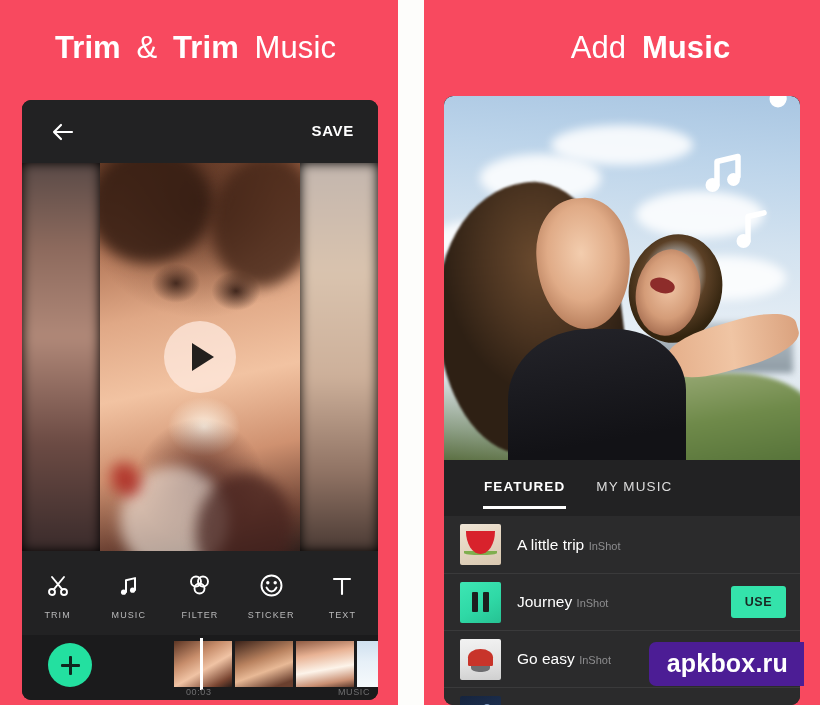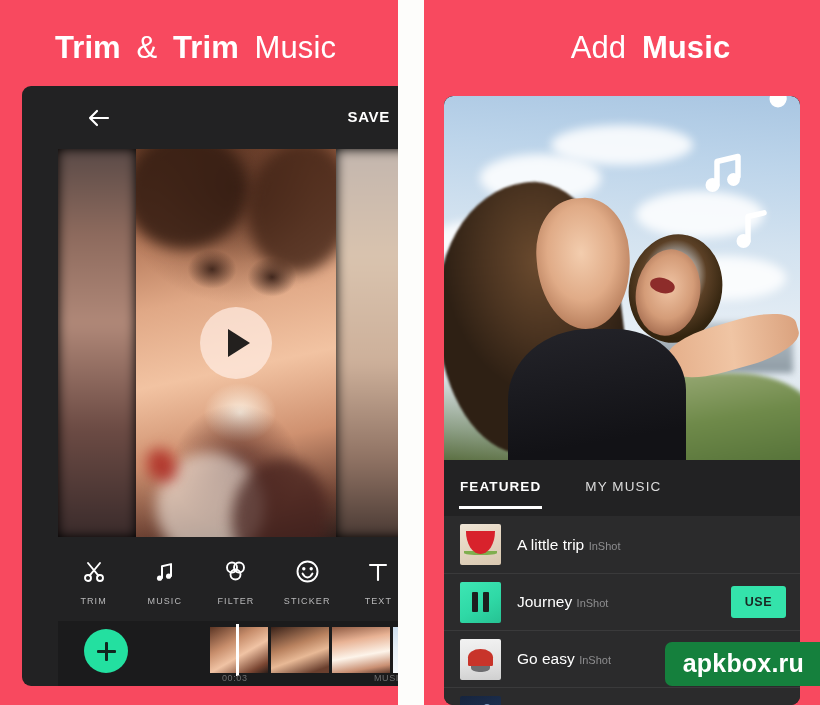--- a/index.html
+++ b/index.html
@@ -28,21 +28,21 @@
   #hero-left{top:30px;}
   #hero-right{top:30px;margin-left:32px;}
   .hero .b{font-weight:bold;}
   .hero .l{font-weight:normal;}
 
   
   .phone{
     position:absolute;background:#222223;
     border-radius:9px;overflow:hidden;
   }
-  #phone-left{left:22px;top:86px;width:356px;height:600px;padding-left:36px;}
+  #phone-left{left:22px;top:100px;width:356px;height:600px;}
 
   .appbar{
     position:relative;height:63px;width:100%;
     background:#222223;
   }
   .back-ico{
     position:absolute;left:28px;top:19px;width:26px;height:26px;
   }
   .save-lbl{
     position:absolute;right:24px;top:22px;
@@ -165,21 +165,21 @@
   .fig2-arm{position:absolute;left:62%;top:62%;width:38%;height:13%;
     background:linear-gradient(100deg,#e4ad88 0%,#f0c5a4 50%,#d9a07c 100%);
     border-radius:40%;transform:rotate(-16deg);}
 
   .note{position:absolute;}
   .note-corner{position:absolute;right:-12px;top:-38px;}
 
   .noteglyph{display:block;}
 
   
-  .tabs{position:relative;height:56px;display:flex;align-items:center;padding-left:16px;gap:44px;background:#222223;}
+  .tabs{position:relative;height:56px;display:flex;align-items:center;padding-left:40px;gap:31px;background:#222223;}
   .tab{position:relative;color:#ffffff;font-size:13.5px;letter-spacing:1.1px;font-weight:bold;padding-bottom:4px;}
   .tab.inactive{color:#dcdcdc;font-weight:normal;}
   .tab.active:after{
     content:"";position:absolute;left:-1px;right:-1px;bottom:-11px;height:3px;background:#ffffff;
   }
 
   
   .mlist{position:relative;background:#2b2b2c;}
   .mrow{position:relative;display:flex;align-items:center;height:57px;padding:0 14px 0 16px;
     border-top:1px solid #3a3a3b;box-sizing:border-box;}
@@ -203,22 +203,22 @@
   .mtitle{color:#ffffff;font-size:15.5px;line-height:18px;}
   .martist{color:#8d8d8f;font-size:11px;line-height:15px;margin-top:1px;}
   .usebtn{
     flex:0 0 auto;width:55px;height:32px;border-radius:3px;background:#34e3ab;
     display:flex;align-items:center;justify-content:center;
     color:#1a2723;font-size:12.5px;font-weight:bold;letter-spacing:.6px;
   }
 
   
   .watermark{
-    position:absolute;right:0px;top:642px;
-    background:#15803d;border-radius:7px 0 0 7px;
+    position:absolute;right:16px;top:642px;
+    background:#4c1d95;border-radius:7px 0 0 7px;
     padding:9px 16px 10px 18px;
     color:#ffffff;font-size:25px;font-weight:bold;letter-spacing:.2px;
     line-height:1;
   }
 </style>
 </head>
 <body>
 
 <div class="stage">
 

